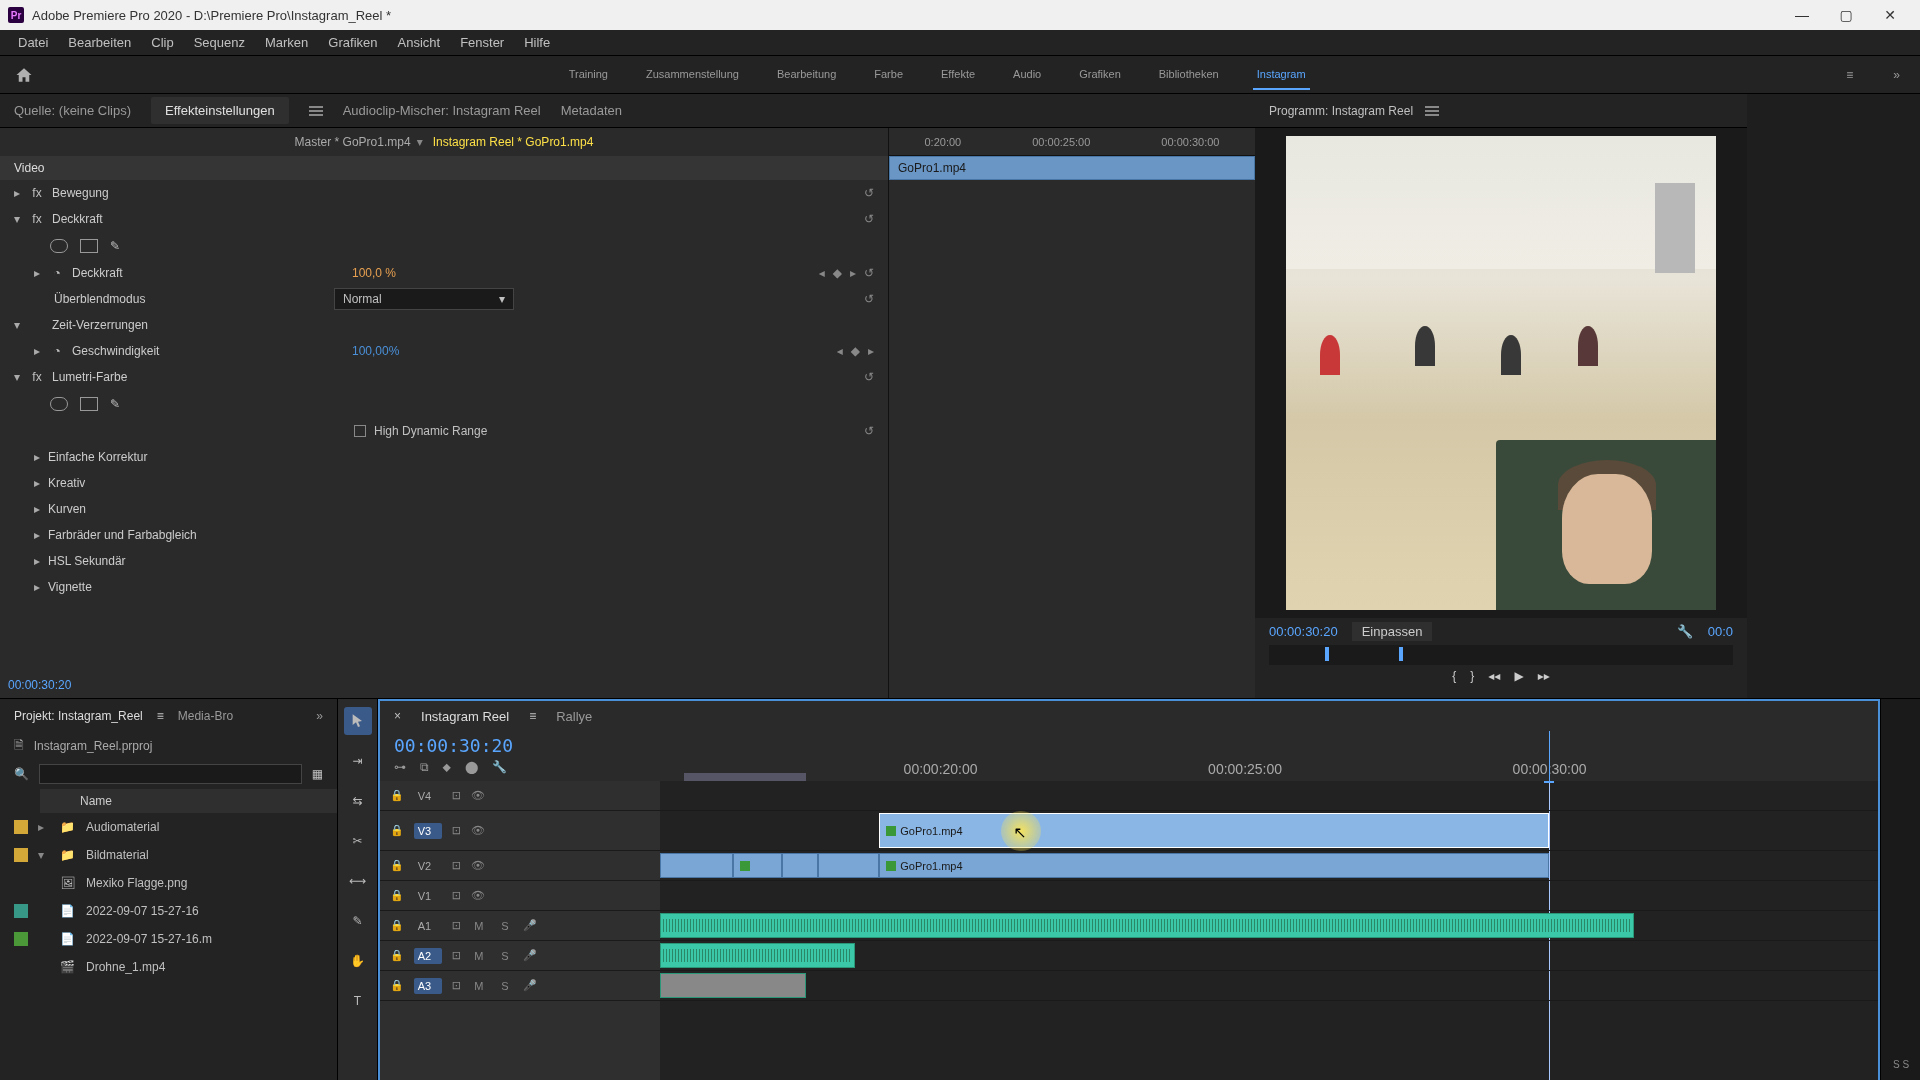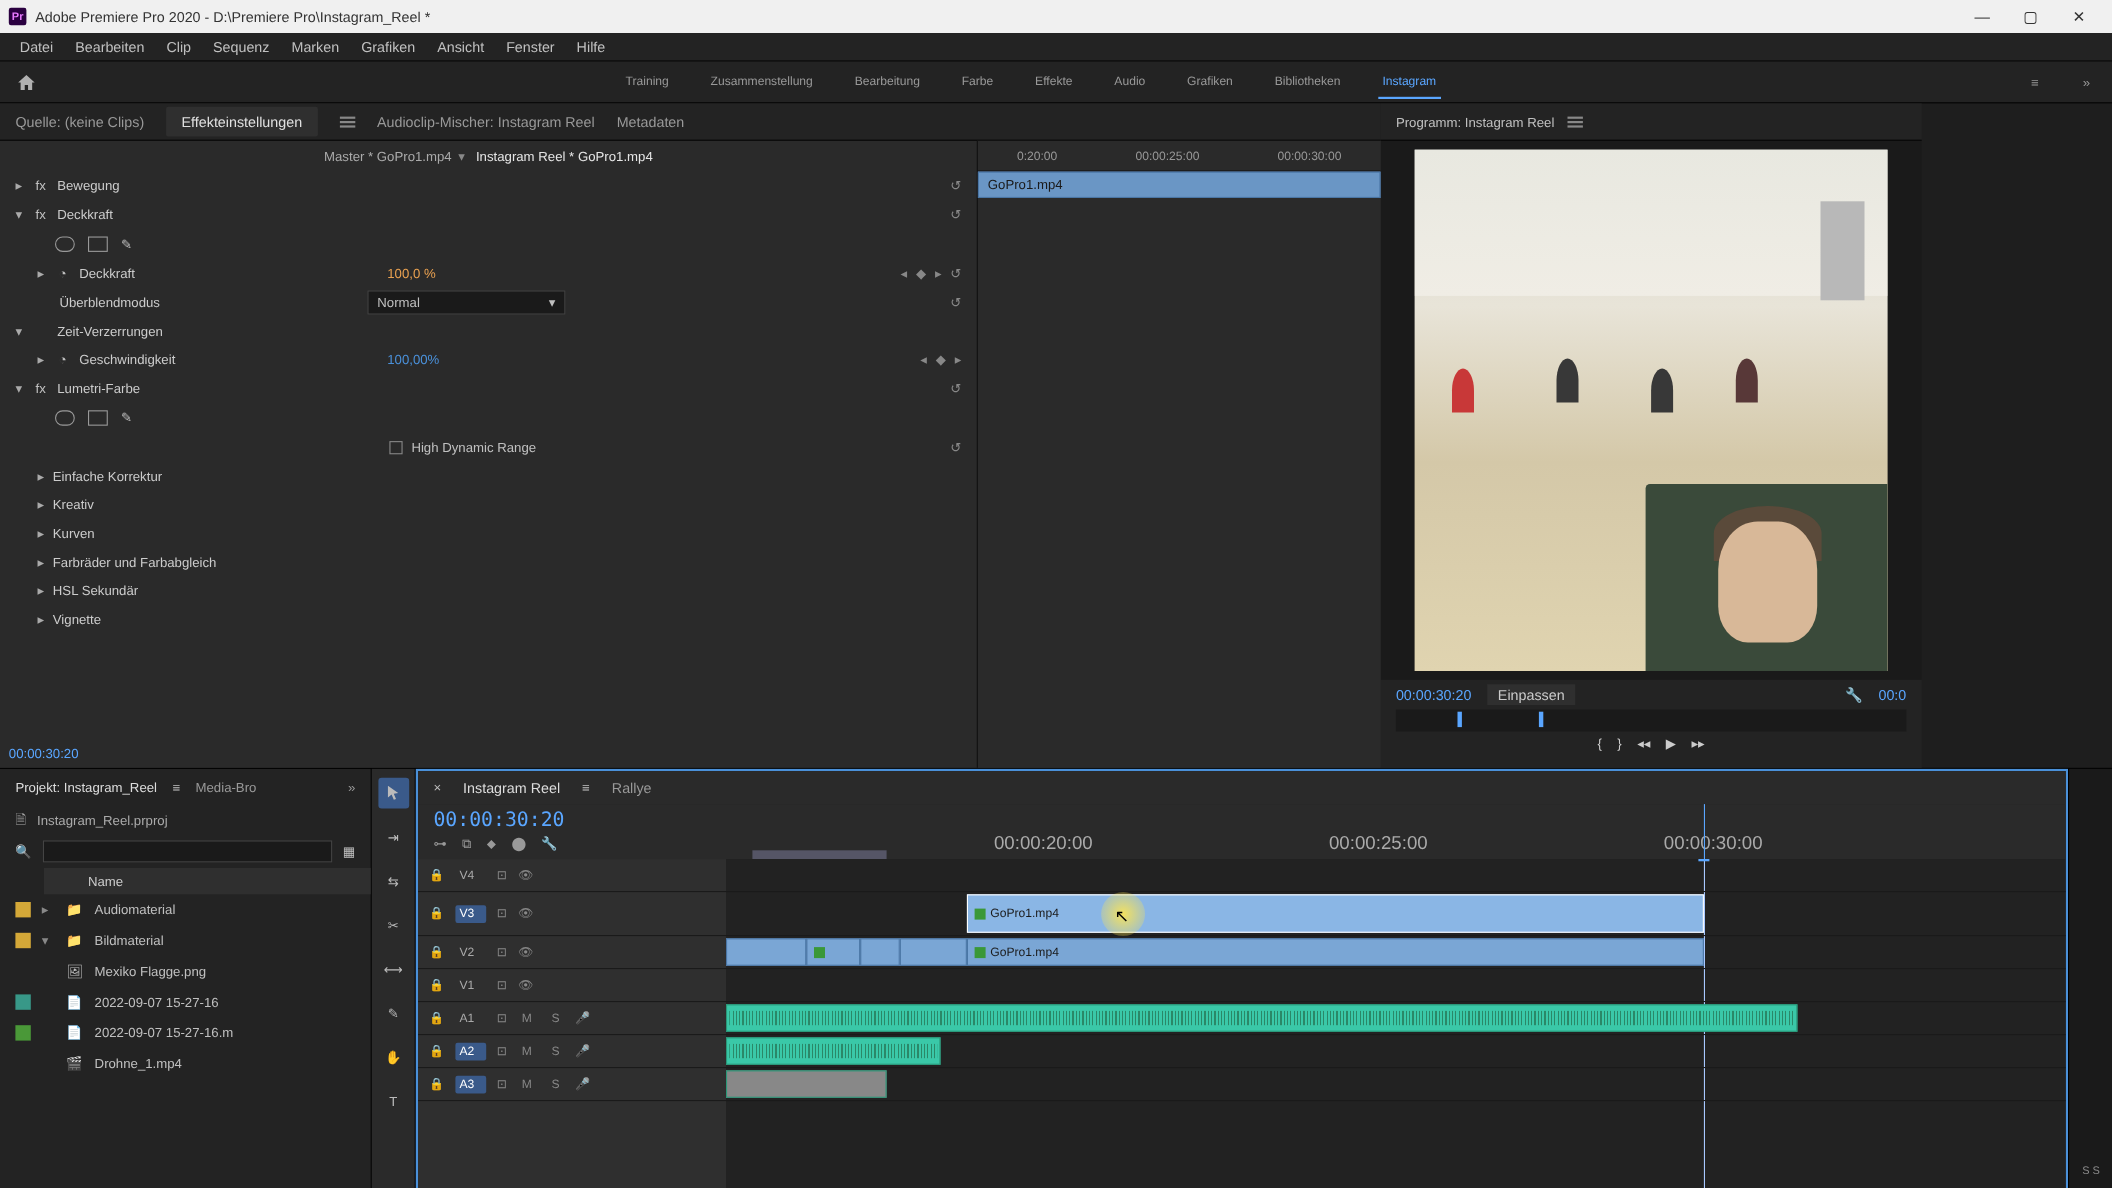--- a/index.html
+++ b/index.html
@@ -32,21 +32,21 @@
 .panel-tabs { height: 34px; background: #232323; display: flex; align-items: center; gap: 20px; padding: 0 14px; border-bottom: 1px solid #000; }
 .panel-tabs .ptab { font-size: 13px; color: #999; padding: 6px 0; cursor: pointer; }
 .panel-tabs .ptab.active { color: #e0e0e0; background: #2f2f2f; padding: 6px 14px; border-radius: 2px; }
 .panel-tabs .menu-icon { width: 14px; display: flex; flex-direction: column; gap: 2px; }
 .panel-tabs .menu-icon div { height: 2px; background: #888; }
 
 .fx-body { flex: 1; display: flex; background: #2a2a2a; position: relative; }
 .fx-props { width: 888px; padding: 0; overflow: hidden; }
 .fx-header { height: 28px; display: flex; align-items: center; padding: 0 12px; font-size: 12px; color: #ccc; justify-content: center; }
 .fx-header .master { color: #aaa; }
-.fx-header .seq { color: #e5e5e5; margin-left: 4px; }
+.fx-header .seq { color: #fde047; margin-left: 4px; }
 .fx-header .chev { margin: 0 6px; color: #888; }
 
 .fx-section-hdr { height: 24px; background: #353535; display: flex; align-items: center; padding: 0 14px; font-size: 12px; color: #ddd; }
 .fx-row { height: 26px; display: flex; align-items: center; padding-left: 14px; font-size: 12px; }
 .fx-row .twisty { width: 14px; color: #aaa; cursor: pointer; }
 .fx-row .fx-icon { width: 18px; text-align: center; margin-right: 6px; }
 .fx-row .label { flex: 0 0 280px; color: #ccc; }
 .fx-row .value { width: 220px; color: #4a90d9; }
 .fx-row .orange { color: #e8a050; }
 .fx-row .kf-controls { margin-left: auto; display: flex; gap: 8px; color: #888; padding-right: 14px; }
@@ -112,21 +112,21 @@
 
 .timeline { flex: 1; display: flex; flex-direction: column; border: 2px solid #4a90d9; }
 .tl-tabs { height: 30px; display: flex; align-items: center; padding: 0 14px; gap: 20px; background: #2a2a2a; }
 .tl-tabs .ttab { font-size: 13px; color: #999; cursor: pointer; }
 .tl-tabs .ttab.active { color: #ddd; }
 .tl-header { height: 50px; display: flex; background: #2a2a2a; }
 .tl-tc { width: 280px; display: flex; flex-direction: column; padding: 4px 14px; }
 .tl-tc .big-tc { color: #5aa6ff; font-size: 18px; font-family: monospace; }
 .tl-tc .tc-icons { display: flex; gap: 14px; margin-top: 4px; color: #999; }
 .tl-ruler { flex: 1; display: flex; align-items: flex-end; position: relative; padding-bottom: 4px; }
-.tl-ruler .tick { position: absolute; font-size: 17px; color: #aaa; }
+.tl-ruler .tick { position: absolute; font-size: 14px; color: #aaa; }
 .tl-ruler .marker-line { position: absolute; top: 0; bottom: 0; width: 1px; background: #5aa6ff; }
 .tl-ruler .in-out { position: absolute; bottom: 0; height: 8px; background: #556; }
 
 .tl-tracks { flex: 1; display: flex; overflow: hidden; }
 .track-headers { width: 280px; background: #2f2f2f; }
 .track-hdr { display: flex; align-items: center; padding: 0 10px; gap: 10px; font-size: 11px; color: #aaa; border-bottom: 1px solid #1a1a1a; }
 .track-hdr.h-sm { height: 30px; }
 .track-hdr.h-md { height: 40px; }
 .track-hdr .lock, .track-hdr .eye, .track-hdr .sync { color: #888; cursor: pointer; }
 .track-hdr .name { width: 28px; text-align: left; padding: 2px 4px; border-radius: 2px; }
@@ -213,20 +213,21 @@
       <div class="ptab">Metadaten</div>
     </div>
 
     <div class="fx-body">
       <div class="fx-props">
         <div class="fx-header">
           <span class="master">Master * GoPro1.mp4</span>
           <span class="chev">▾</span>
           <span class="seq">Instagram Reel * GoPro1.mp4</span>
         </div>
+        <div class="fx-section-hdr">Video</div>
 
         <div class="fx-row">
             <span class="twisty">▸</span>
             <span class="fx-icon">fx</span>
             <span class="label">Bewegung</span>
             <span class="kf-controls">
               <span>↺</span>
             </span>
           </div>
 

